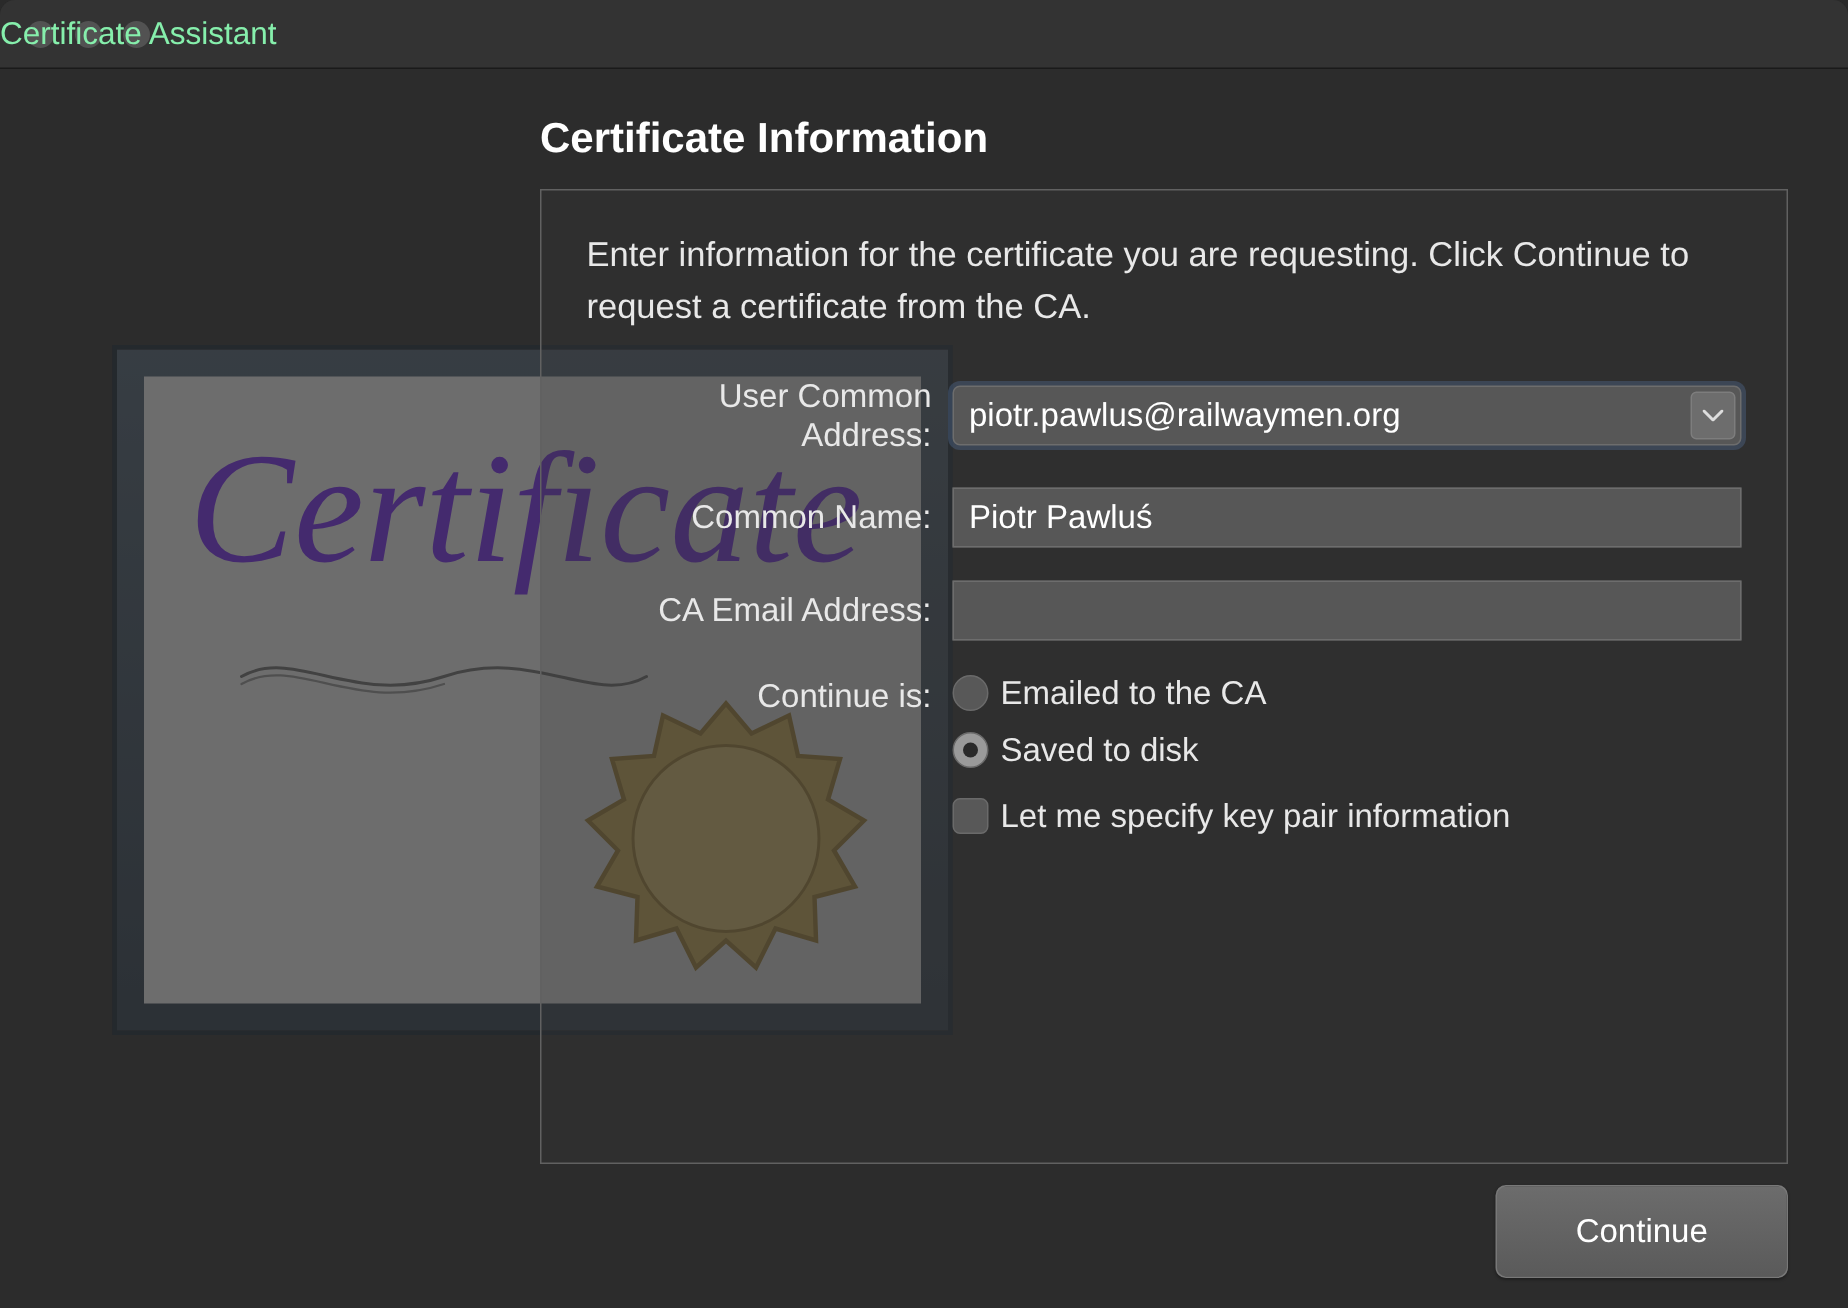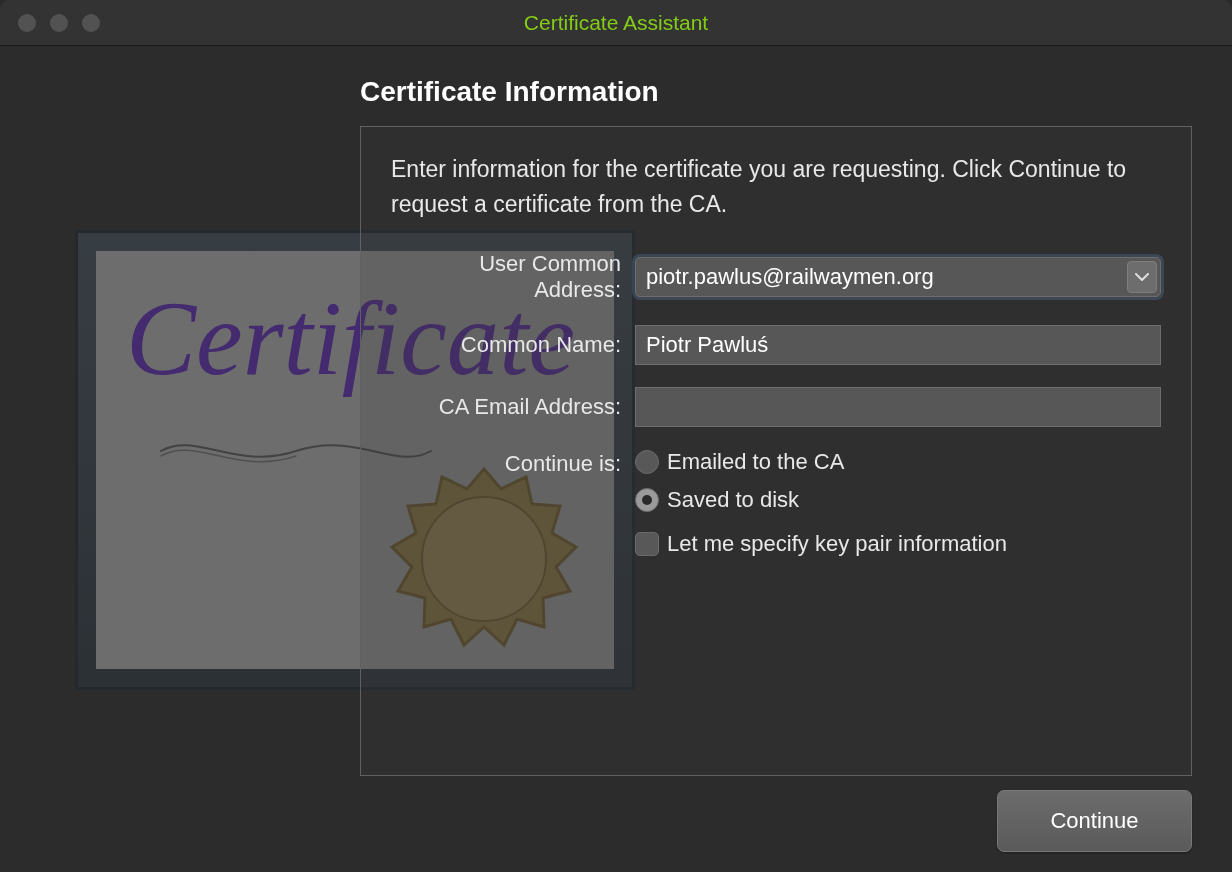--- a/index.html
+++ b/index.html
@@ -38,22 +38,22 @@
     }
     .traffic-light {
       width: 18px;
       height: 18px;
       border-radius: 50%;
       background: #525252;
     }
     .titlebar-title {
       position: absolute;
       width: 100%;
-      text-align: center;
-      color: #84cc16;
+      text-align: left;
+      color: #86efac;
       font-size: 21px;
       font-weight: 400;
       pointer-events: none;
     }
     .content {
       flex: 1;
       background: #2c2c2c;
       padding: 30px 40px 20px 40px;
       display: flex;
       flex-direction: column;

